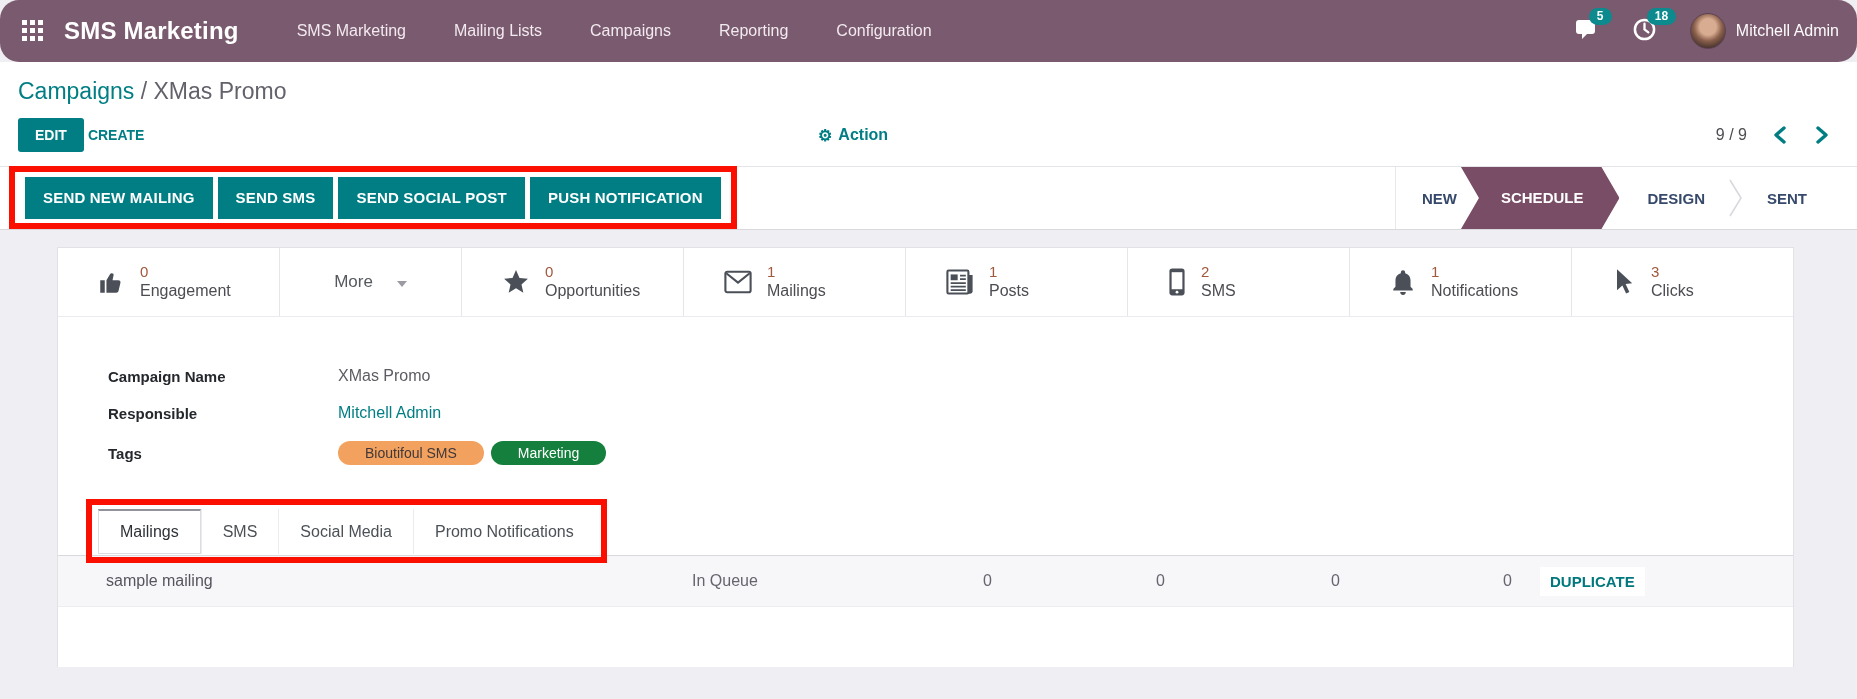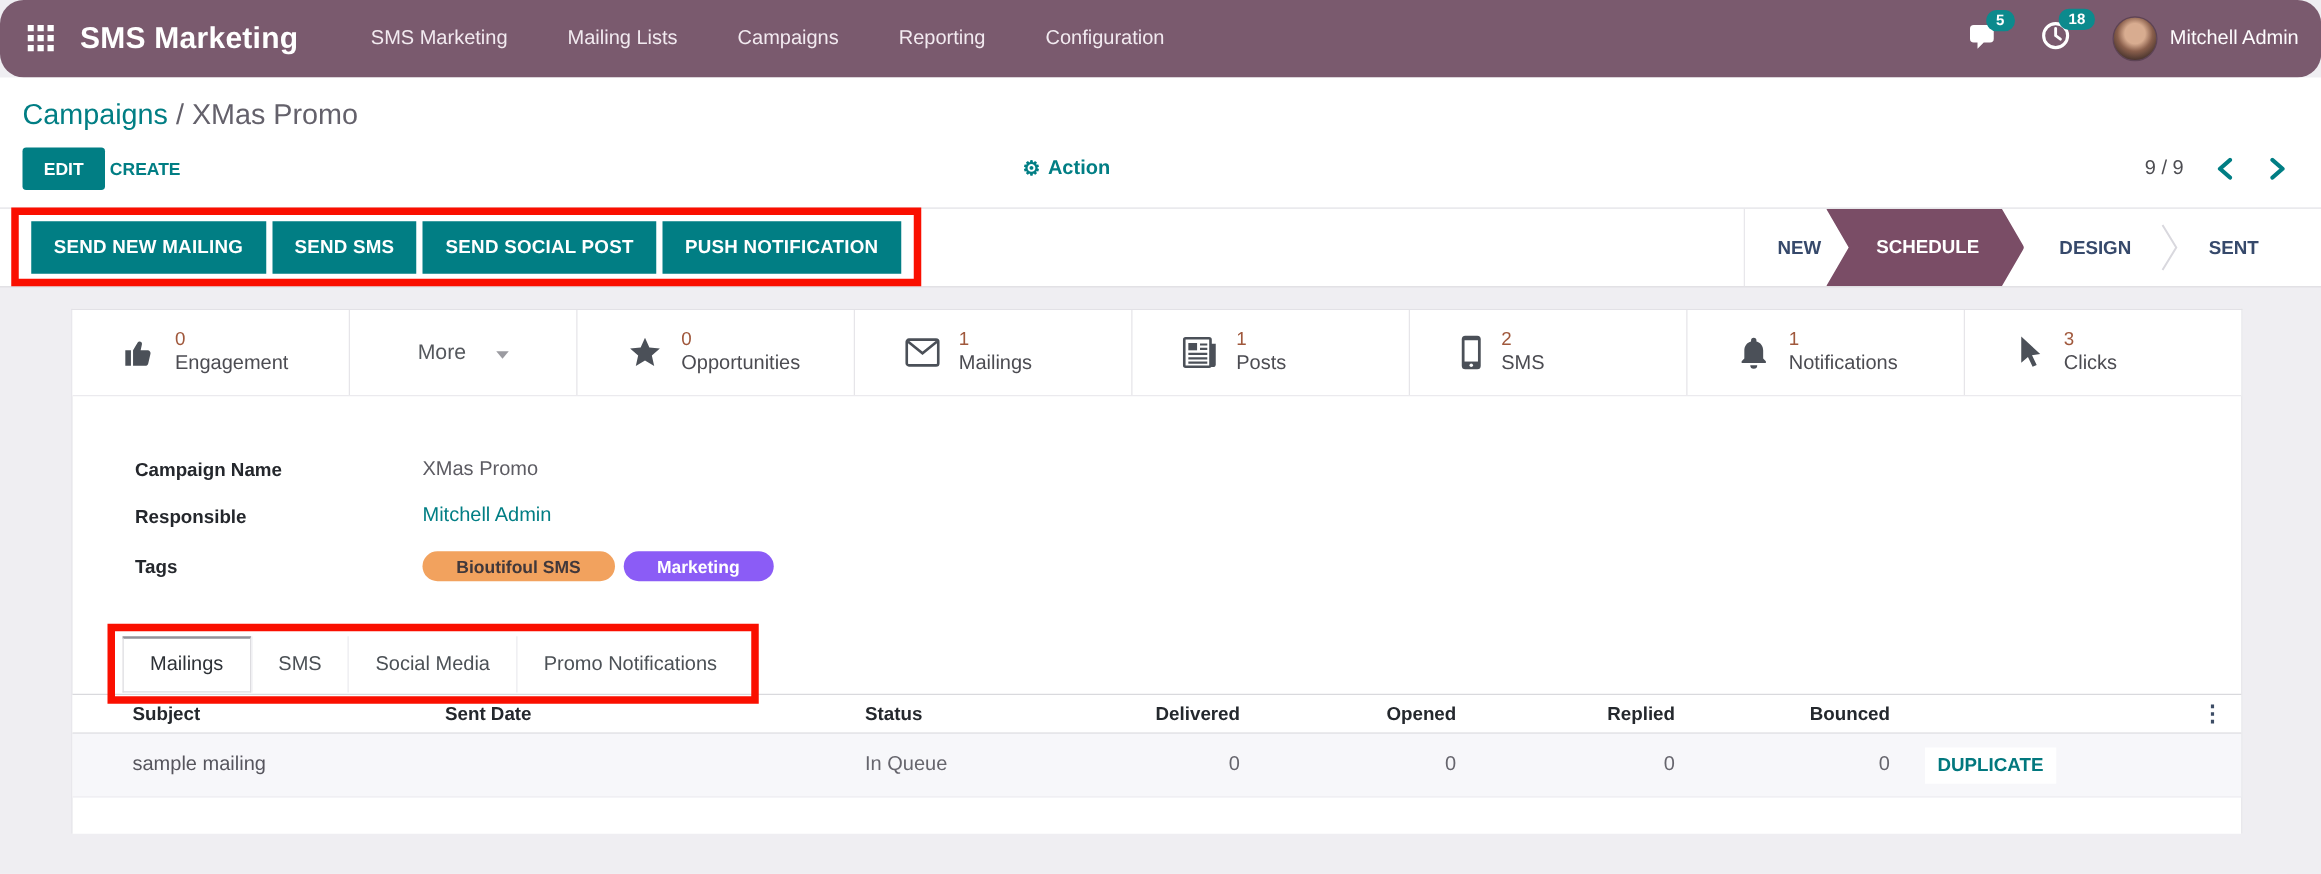--- a/index.html
+++ b/index.html
@@ -74,23 +74,23 @@
   .caret-down { width:0; height:0; border-left:5px solid transparent; border-right:5px solid transparent;
     border-top:6px solid #9b9ba1; margin-top:3px; }
 
   
   .fields { padding:50px 0 0 50px; }
   .field-row { display:flex; align-items:center; margin-bottom:19px; }
   .field-label { width:230px; font-size:15px; font-weight:700; color:#24272c; }
   .field-value { font-size:16px; color:#5d5c63; }
   .field-link { font-size:16px; color:#017e84; cursor:pointer; }
   .tag-list { display:flex; gap:7px; }
-  .tag { border-radius:20px; padding:4px 27px; font-size:14px; font-weight:700; cursor:pointer; }
+  .tag { border-radius:20px; padding:4px 27px; font-size:14px; font-weight:400; cursor:pointer; }
   .tag-orange { background:#f2a25e; color:#41383b; }
-  .tag-red { background:#8b5cf6; color:#ffffff; }
+  .tag-red { background:#15803d; color:#ffffff; }
 
   
   .tab-area { display:flex; align-items:flex-end; border-bottom:1px solid #d9d9dd;
     padding-left:28px; margin-top:34px; }
   .red-box2 { border:6px solid #fa0f00; margin-bottom:-8px; position:relative; z-index:2;
     padding:4px 6px 3px 6px; background:transparent; }
   .tabs { display:flex; align-items:flex-end; }
   .tab { height:45px; display:flex; align-items:center; padding:0 21px; font-size:16px;
     color:#4c5156; background:#fff; border-left:1px solid #ecebef; cursor:pointer; }
   .tab:first-child { border-left:none; }
@@ -326,31 +326,20 @@
       <div class="tabs">
         <span class="tab active">Mailings</span>
         <span class="tab">SMS</span>
         <span class="tab">Social Media</span>
         <span class="tab">Promo Notifications</span>
       </div>
     </div>
   </div>
 
   <div class="mail-table">
-    <div class="trow thead">
-      <span>Subject</span>
-      <span>Sent Date</span>
-      <span>Status</span>
-      <span class="num">Delivered</span>
-      <span class="num">Opened</span>
-      <span class="num">Replied</span>
-      <span class="num">Bounced</span>
-      <span></span>
-      <span class="th-dots"><span class="kebab">⋮</span></span>
-    </div>
     <div class="trow tdata">
       <span class="cell-subject">sample mailing</span>
       <span></span>
       <span>In Queue</span>
       <span class="num">0</span>
       <span class="num">0</span>
       <span class="num">0</span>
       <span class="num">0</span>
       <button class="dup-btn">DUPLICATE</button>
       <span></span>

